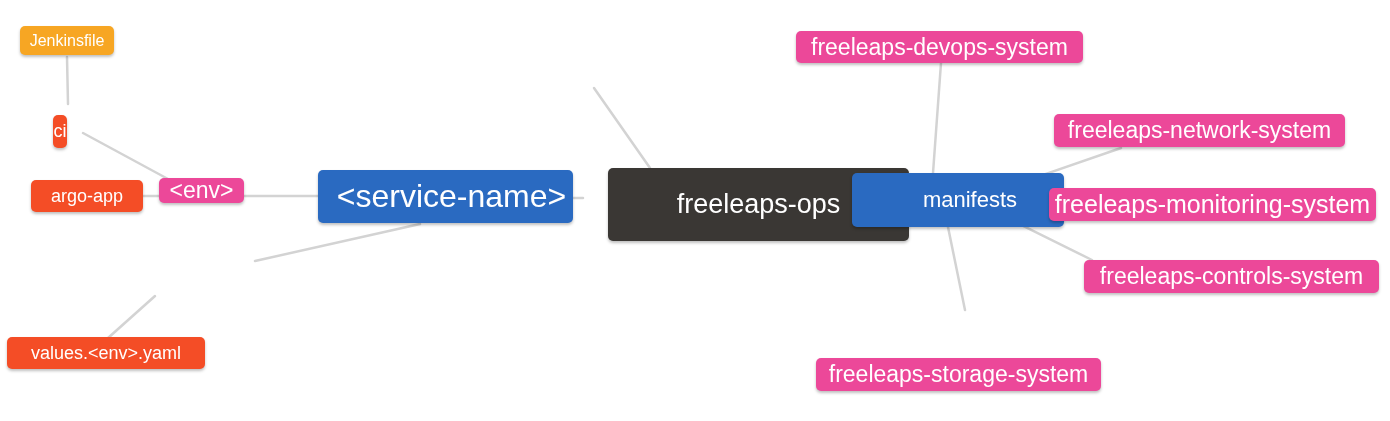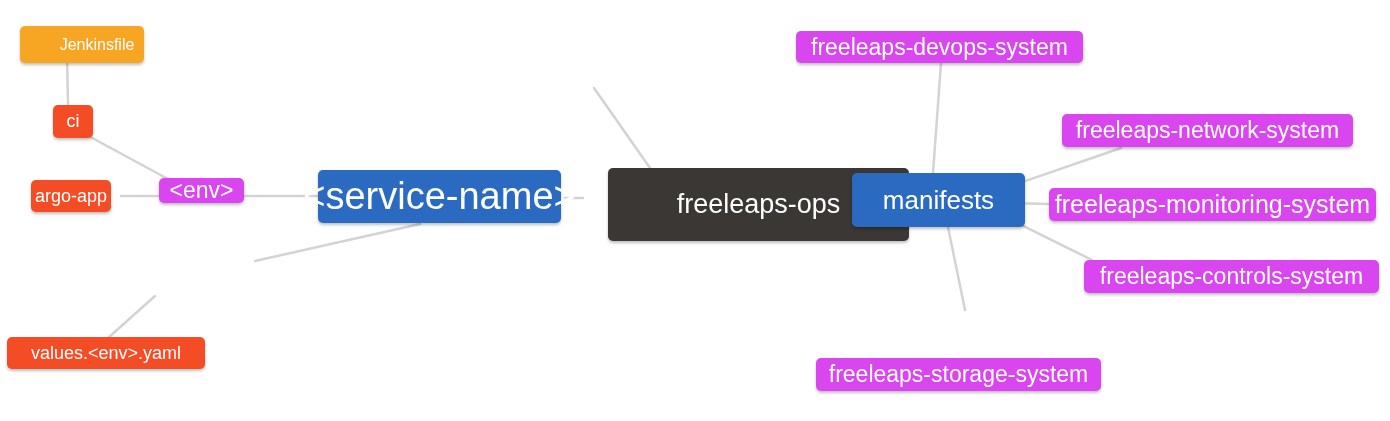--- a/index.html
+++ b/index.html
@@ -34,37 +34,37 @@
     align-items: center;
     justify-content: center;
     color: #ffffff;
     border-radius: 5px;
     box-shadow: 0 2px 3px rgba(0,0,0,0.25);
     white-space: nowrap;
     cursor: pointer;
     user-select: none;
   }
   .blue   { background: #2a6ac1; }
-  .green  { background: #d946ef; }
+  .green  { background: #ec4899; }
   .orange { background: #f7a623; }
   .red    { background: #f44d26; }
   .dark   { background: #3a3734; }
 
-  .n-jenkinsfile { left: 20px;   top: 26px;  width: 94px;  height: 37px; font-size: 16px; padding-left: 30px; }
-  .n-ci          { left: 53px;   top: 105px; width: 40px;  height: 33px; font-size: 18px; }
-  .n-argo-app    { left: 31px;   top: 180px; width: 80px;  height: 32px; font-size: 18px; text-align: center; }
+  .n-jenkinsfile { left: 20px;   top: 26px;  width: 94px;  height: 29px; font-size: 16px; }
+  .n-ci          { left: 53px;   top: 115px; width: 14px;  height: 33px; font-size: 18px; }
+  .n-argo-app    { left: 31px;   top: 180px; width: 112px;  height: 32px; font-size: 18px; text-align: center; }
   .n-env         { left: 159px;  top: 178px; width: 85px;  height: 25px; font-size: 23px; }
   .n-pipeline    { left: 314px;  top: 38px;  width: 277px; height: 52px; font-size: 30px; }
-  .n-service     { left: 318px;  top: 170px; width: 243px; height: 53px; font-size: 38px; }
+  .n-service     { left: 318px;  top: 170px; width: 243px; height: 53px; font-size: 32px; padding-left: 12px; }
   .n-ops         { left: 583px;  top: 168px; width: 301px; height: 73px; font-size: 27px; margin-left: 25px; }
-  .n-manifests   { left: 852px;  top: 173px; width: 173px; height: 54px; font-size: 26px; }
+  .n-manifests   { left: 852px;  top: 173px; width: 188px; height: 54px; font-size: 22px; padding-left: 24px; }
   .n-helm-pkg    { left: 148px;  top: 258px; width: 115px; height: 37px; font-size: 23px; }
   .n-values      { left: 7px;    top: 337px; width: 198px; height: 32px; font-size: 18px; }
   .n-devops      { left: 796px;  top: 31px;  width: 287px; height: 32px; font-size: 23px; }
-  .n-network     { left: 1054px; top: 114px; width: 291px; height: 33px; font-size: 23px; margin-left: 8px; }
+  .n-network     { left: 1054px; top: 114px; width: 291px; height: 33px; font-size: 23px; }
   .n-monitoring  { left: 1049px; top: 188px; width: 327px; height: 33px; font-size: 25px; }
   .n-controls    { left: 1084px; top: 260px; width: 295px; height: 33px; font-size: 23px; }
   .n-storage     { left: 816px;  top: 310px; width: 285px; height: 33px; font-size: 23px; margin-top: 48px; }
 </style>
 </head>
 <body>
 
 <div class="canvas">
 
   <svg class="edges" viewBox="0 0 1390 421">

